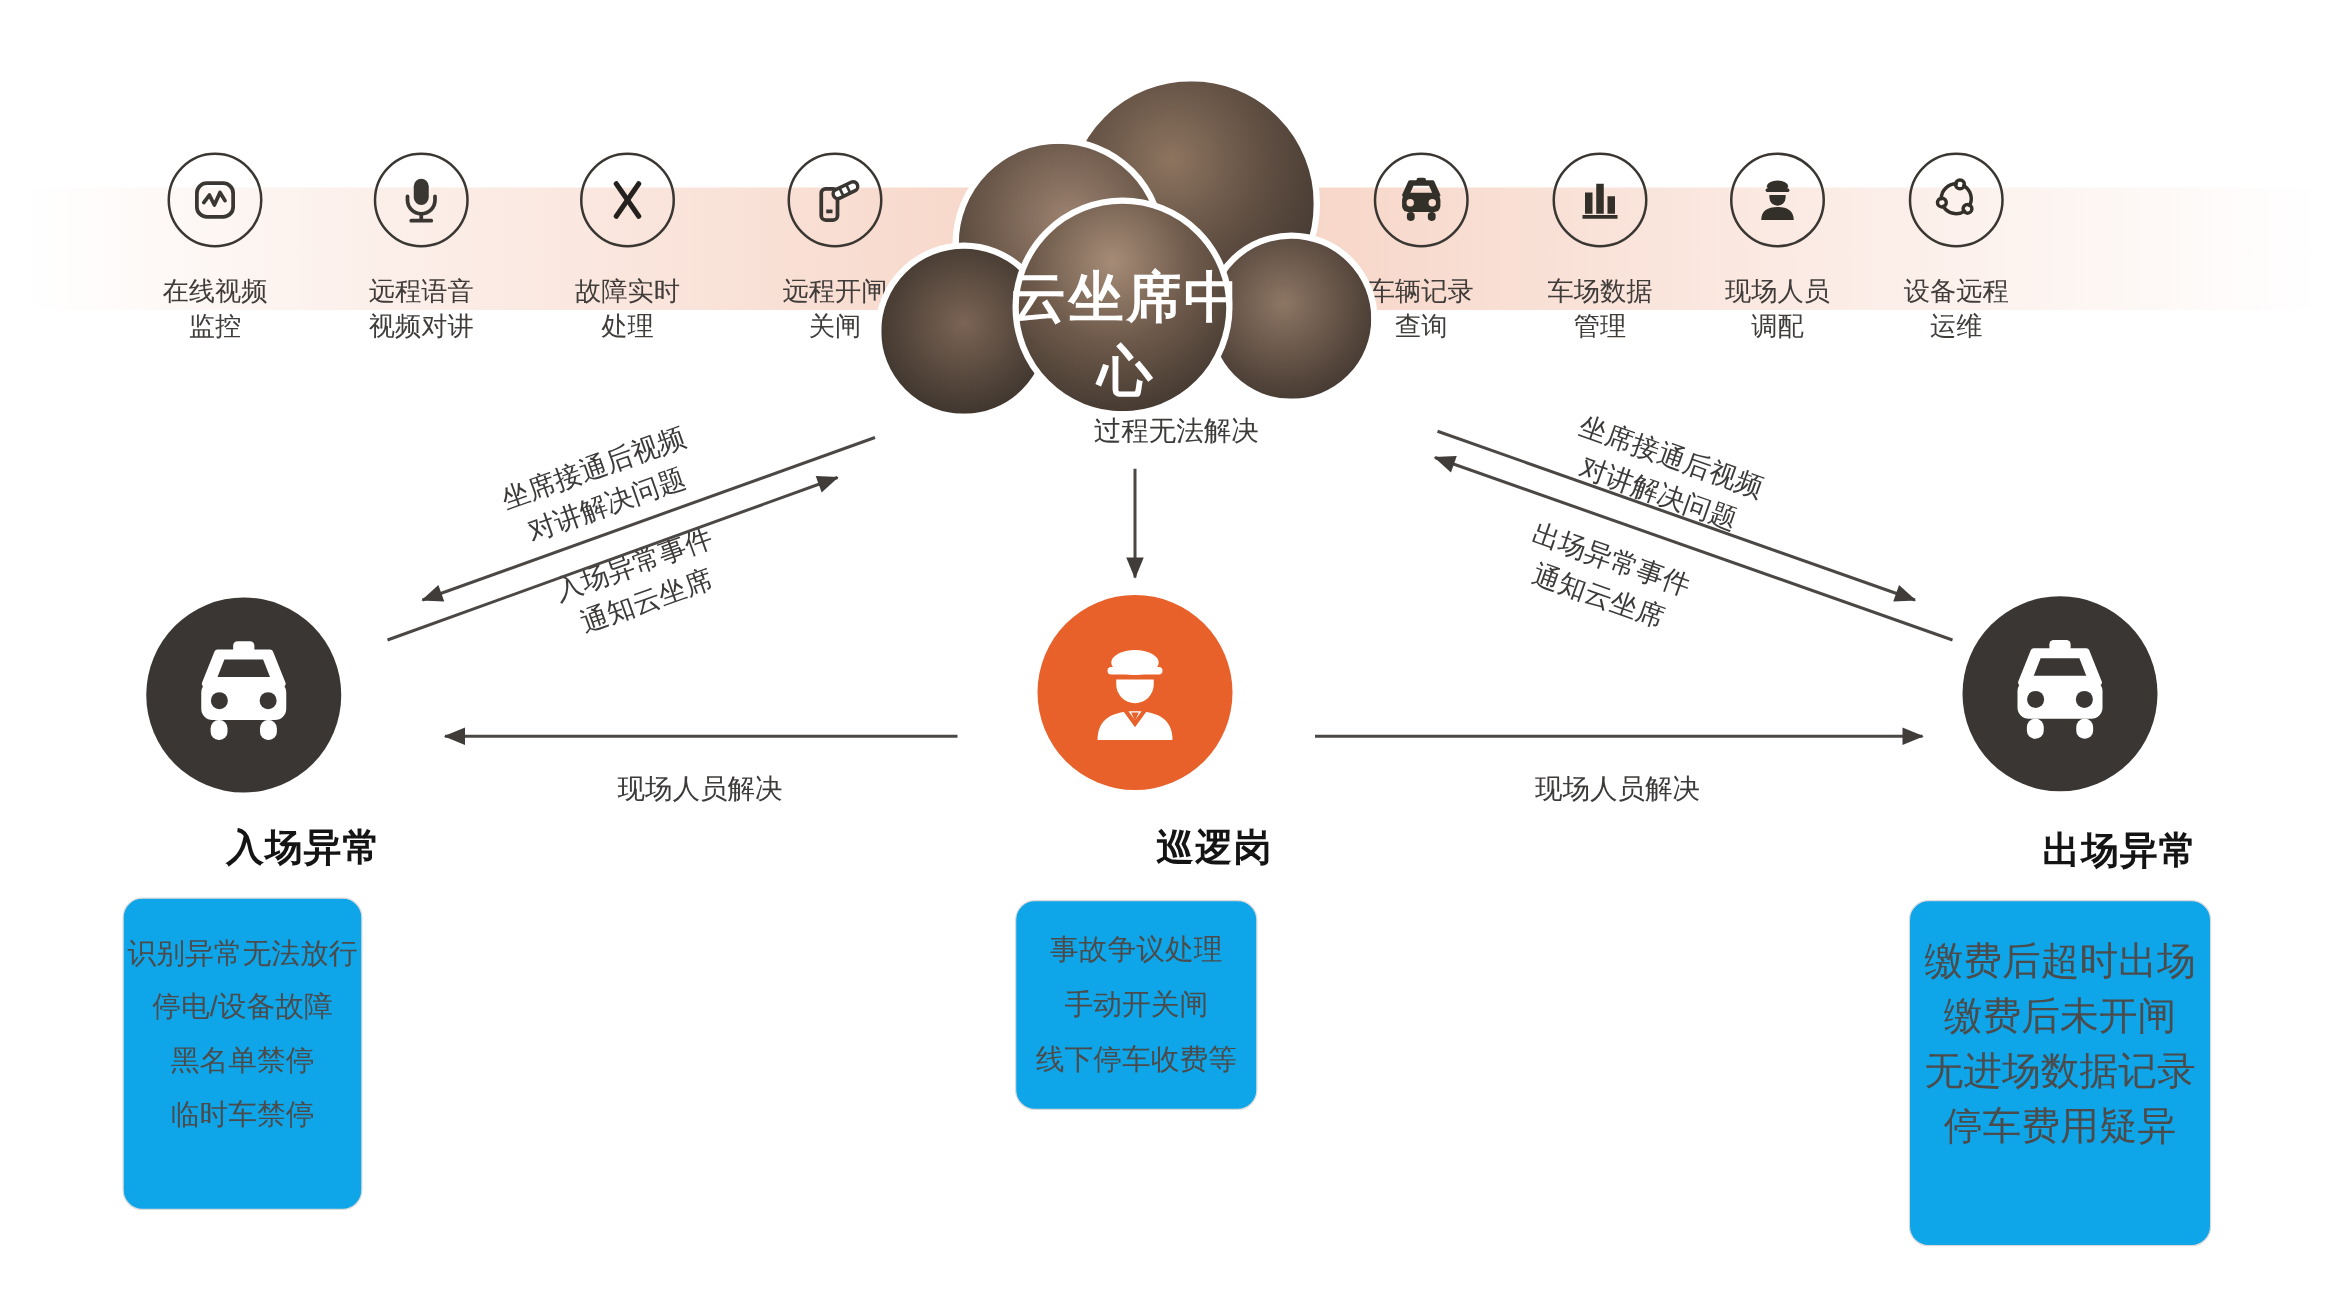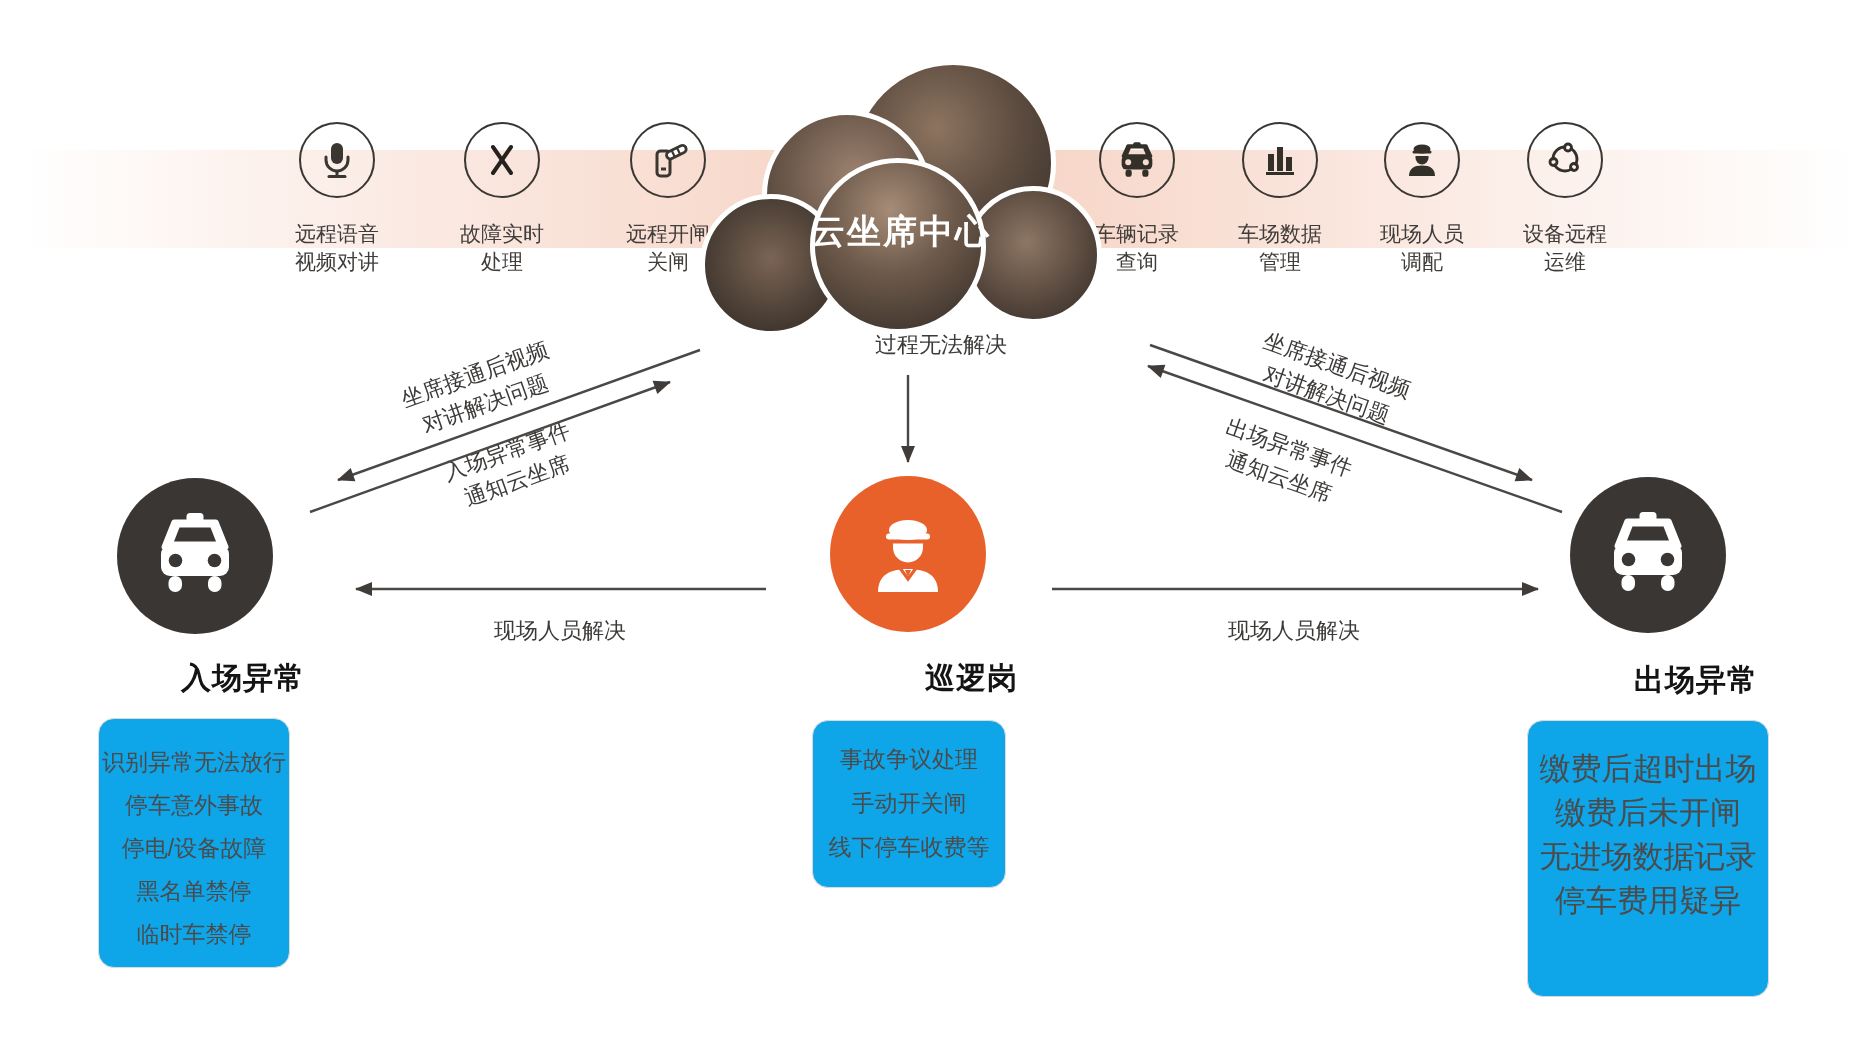--- a/index.html
+++ b/index.html
@@ -30,21 +30,21 @@
        background:radial-gradient(circle at 42% 32%,#8d745f 0%,#5e4d41 45%,#322b26 100%);}
   .cc2{left:762px;top:110px;width:170px;height:170px;z-index:2;
        background:radial-gradient(circle at 55% 38%,#9d8270 0%,#6b584a 52%,#3a322b 100%);}
   .cc5{left:964px;top:186px;width:138px;height:138px;z-index:2;
        background:radial-gradient(circle at 45% 40%,#8d7664 0%,#55463c 60%,#302a25 100%);}
   .cc3{left:700px;top:194px;width:142px;height:142px;z-index:3;
        background:radial-gradient(circle at 50% 45%,#7b6455 0%,#4f4238 55%,#2e2823 100%);}
   .cc4{left:810px;top:158px;width:176px;height:176px;z-index:4;
        background:radial-gradient(circle at 45% 28%,#a68c77 0%,#6e5a4b 42%,#352d27 96%);}
   .cloud-title{position:absolute;left:789px;top:209px;width:224px;z-index:6;text-align:center;
-               font-size:34px;font-weight:bold;color:#fff;letter-spacing:2px;}
+               font-size:44px;font-weight:bold;color:#fff;letter-spacing:2px;}
 
   
   .rot{position:absolute;width:230px;text-align:center;font-size:22px;line-height:31px;color:#3d3b39;}
   .rot span{display:block;}
   .rot-l{transform:rotate(-19.5deg);}
   .rot-r{transform:rotate(19.5deg);}
   .flow-plain{position:absolute;width:220px;text-align:center;font-size:22px;color:#3d3b39;}
 
   
   .node-circle{position:absolute;width:156px;height:156px;border-radius:50%;
@@ -64,20 +64,32 @@
 
   .arrow-layer{position:absolute;left:0;top:0;z-index:5;pointer-events:none;}
 </style>
 </head>
 <body>
 
 <div class="canvas">
 
   <div class="band"></div>
 
+  <div class="feat" style="left:97px;">
+    <div class="feat-circle">
+      <svg width="44" height="44" viewBox="0 0 44 44">
+        <rect x="7.5" y="8.5" width="29" height="27" rx="8" fill="none" stroke="#3a3733" stroke-width="3"></rect>
+        <polyline points="13,24 17.5,18 21.5,26 26,16 30,22.5" fill="none" stroke="#3a3733" stroke-width="3" stroke-linecap="round" stroke-linejoin="round"></polyline>
+      </svg>
+    </div>
+    <div class="feat-label">
+      <span>在线视频</span>
+      <span>监控</span>
+    </div>
+  </div>
 
   <div class="feat" style="left:262px;">
     <div class="feat-circle">
       <svg width="44" height="44" viewBox="0 0 44 44">
         <rect x="16" y="5" width="12" height="21" rx="6" fill="#3a3733"></rect>
         <path d="M11 19 v3 a11 11 0 0 0 22 0 v-3" fill="none" stroke="#3a3733" stroke-width="3" stroke-linecap="round"></path>
         <line x1="22" y1="33" x2="22" y2="38" stroke="#3a3733" stroke-width="3"></line>
         <line x1="14" y1="38.5" x2="30" y2="38.5" stroke="#3a3733" stroke-width="3" stroke-linecap="round"></line>
       </svg>
     </div>
@@ -252,21 +264,20 @@
         <path d="M29 16 h42 l10 25 h-62 z" stroke="#fff" stroke-width="5" stroke-linejoin="round"></path>
         <rect x="16" y="39" width="68" height="31" rx="9"></rect>
         <rect x="23.5" y="70" width="13.5" height="16" rx="6.5"></rect>
         <rect x="63" y="70" width="13.5" height="16" rx="6.5"></rect>
       </g>
     </svg>
   </div>
   <div class="node-label" style="left:85px;top:658px;">入场异常</div>
   <div class="listbox lb-entry">
     <div>识别异常无法放行</div>
-    <div>停车意外事故</div>
     <div>停电/设备故障</div>
     <div>黑名单禁停</div>
     <div>临时车禁停</div>
   </div>
 
   <div class="node-circle node-orange" style="left:830px;top:476px;">
     <svg width="100" height="100" viewBox="0 0 100 100">
       <ellipse cx="50" cy="26" rx="19" ry="10" fill="#fff"></ellipse>
       <rect x="28" y="29.5" width="44" height="6" rx="3" fill="#fff"></rect>
       <path d="M35 39.5 h30 v4 a15 15 0 0 1 -30 0 z" fill="#fff"></path>

